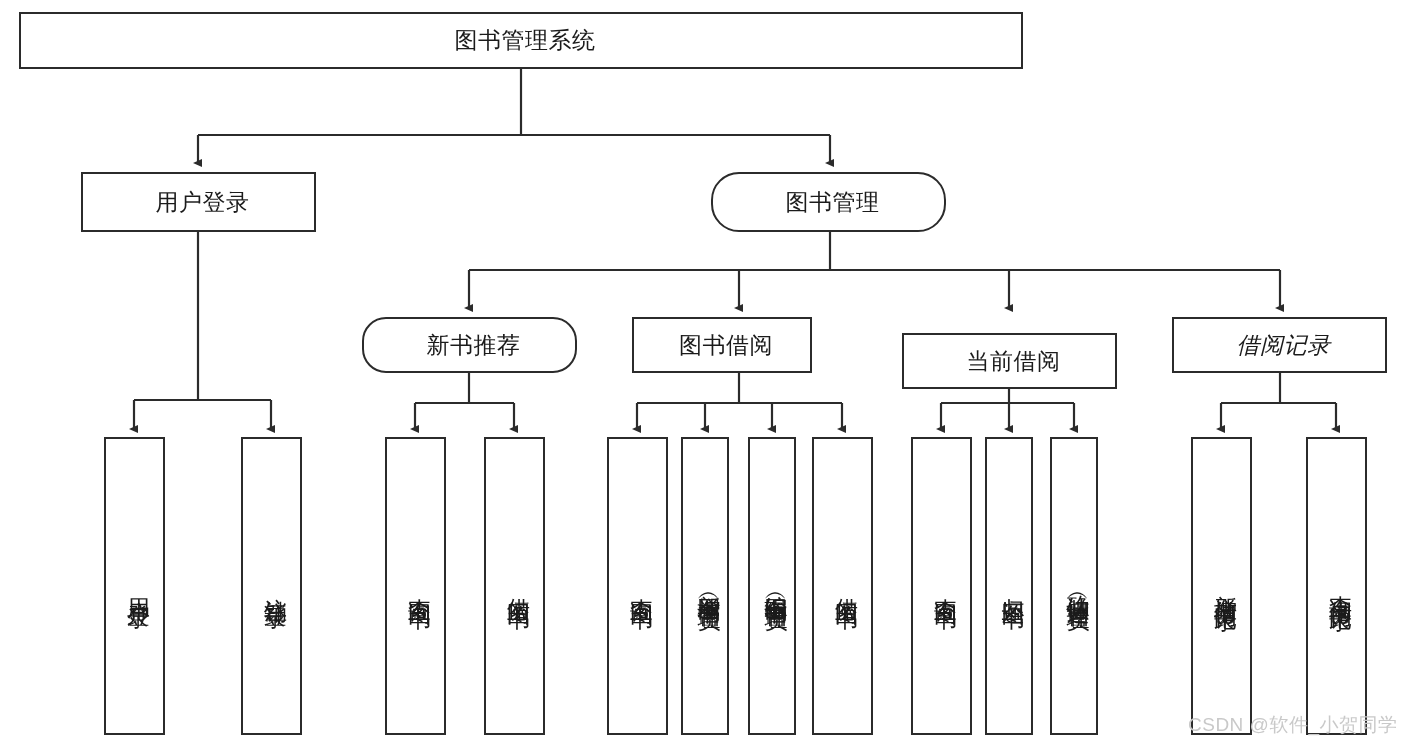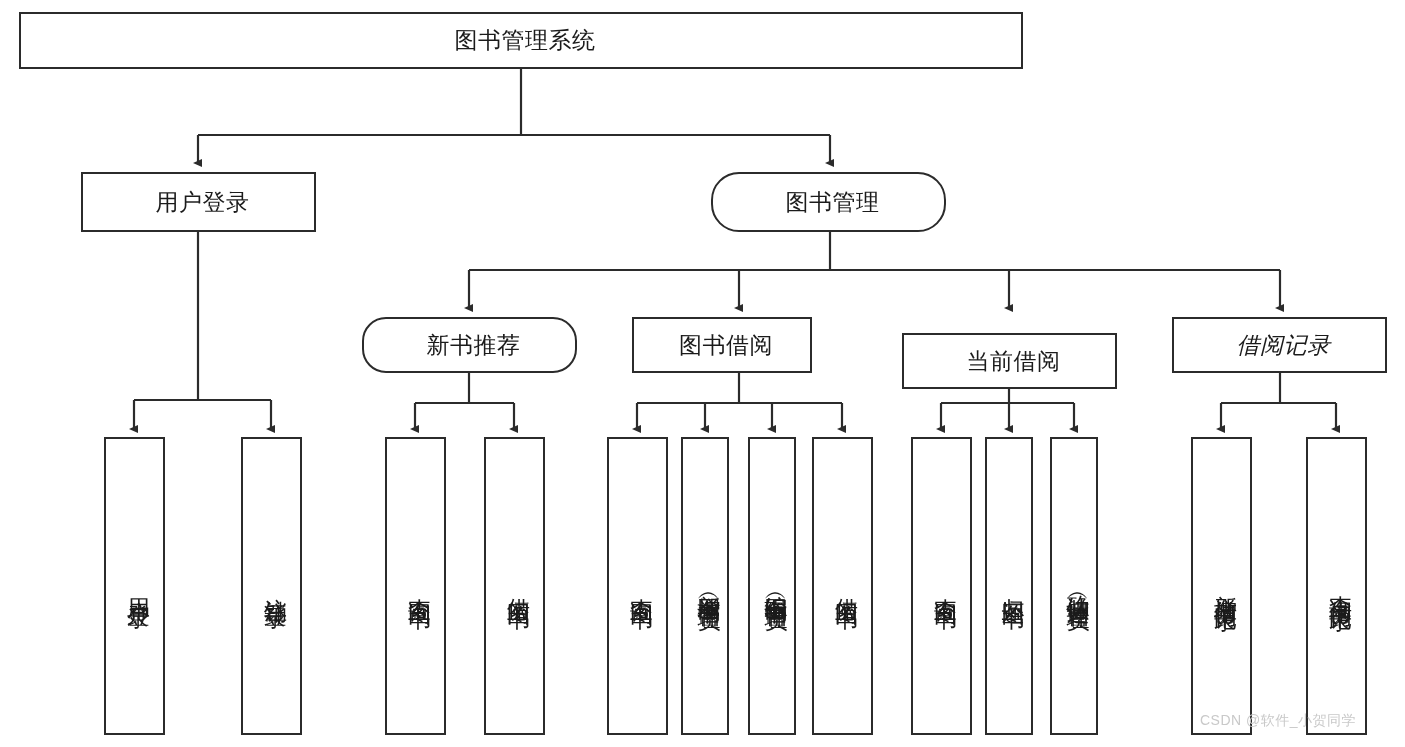--- a/index.html
+++ b/index.html
@@ -60,25 +60,24 @@
     white-space: normal;
     max-height: 100%;
   }
   .node.vert.tall .lbl {
     letter-spacing: 2px;
   }
   .watermark {
     position: absolute;
     left: 1188px;
     top: 712px;
-    font-size: 14px;
+    font-size: 19px;
     color: #c9c9c9;
     white-space: nowrap;
     letter-spacing: 0.5px;
-    margin-left: 12px;
   }
 </style>
 </head>
 <body>
 
 <div id="canvas">
 
   <svg id="edges" viewBox="0 0 1405 747" xmlns="http://www.w3.org/2000/svg">
     <defs>
       <marker id="arrow" markerWidth="10" markerHeight="10" refX="5" refY="5" orient="auto" markerUnits="userSpaceOnUse">

